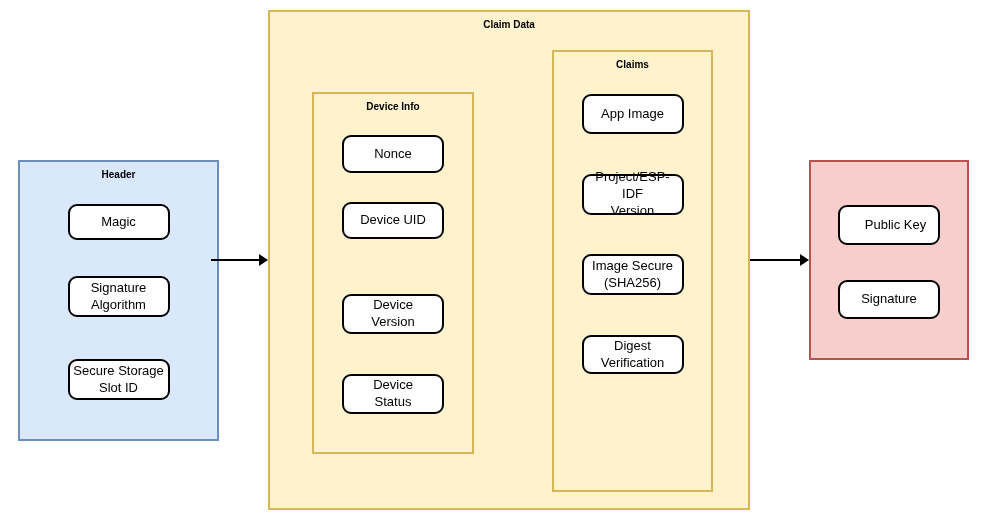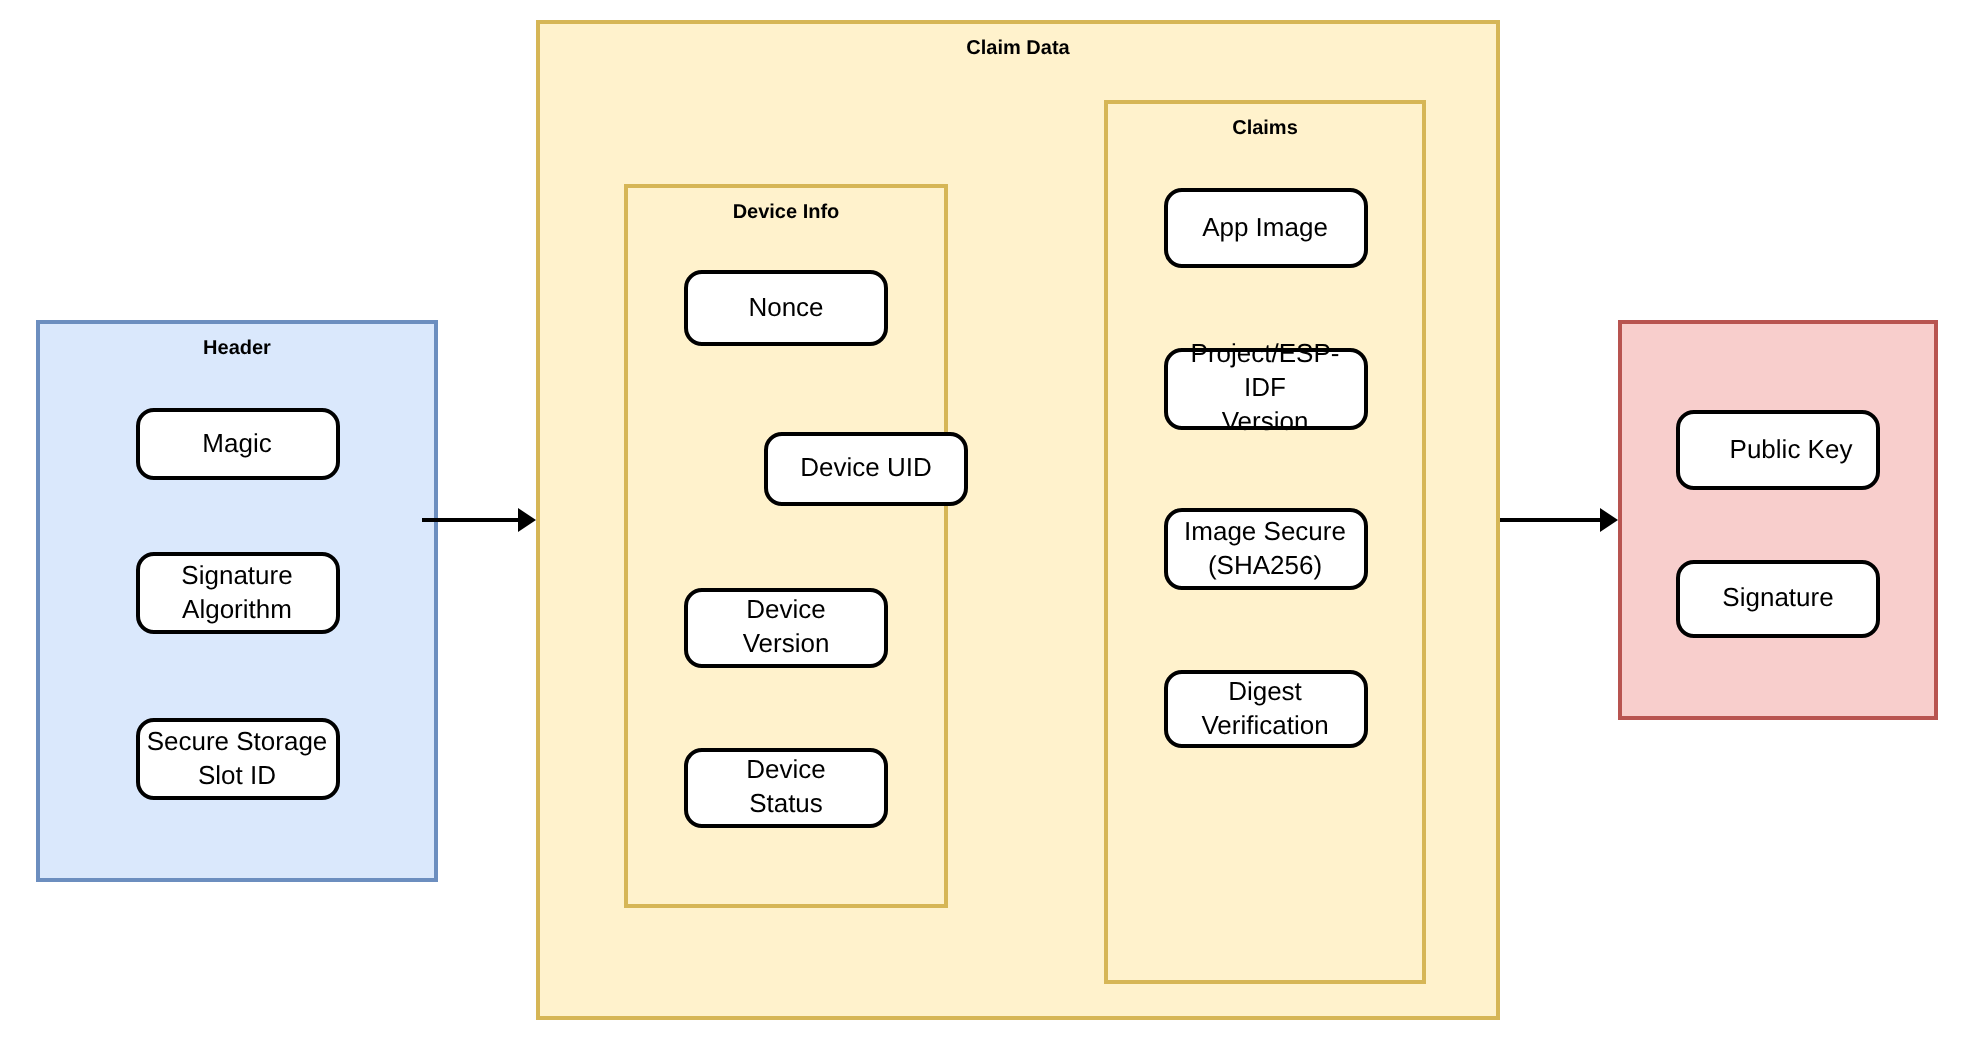--- a/index.html
+++ b/index.html
@@ -64,21 +64,21 @@
     line-height: 1.3;
     white-space: pre-line;
     padding: 2px 3px;
   }
   
   .h-i0 { top: 42px;  height: 36px; }
   .h-i1 { top: 114px; height: 41px; }
   .h-i2 { top: 197px; height: 41px; }
   
   .d-i0 { top: 41px;  height: 38px; }
-  .d-i1 { top: 122px; height: 37px; margin-left: 40px; }
+  .d-i1 { top: 108px; height: 37px; }
   .d-i2 { top: 200px; height: 40px; }
   .d-i3 { top: 280px; height: 40px; }
   
   .c-i0 { top: 42px;  height: 40px; }
   .c-i1 { top: 122px; height: 41px; }
   .c-i2 { top: 202px; height: 41px; }
   .c-i3 { top: 283px; height: 39px; }
   .c-i4 { top: 372px; height: 41px; }
   
   .s-i0 { top: 43px;  height: 40px; padding-left: 16px; }

